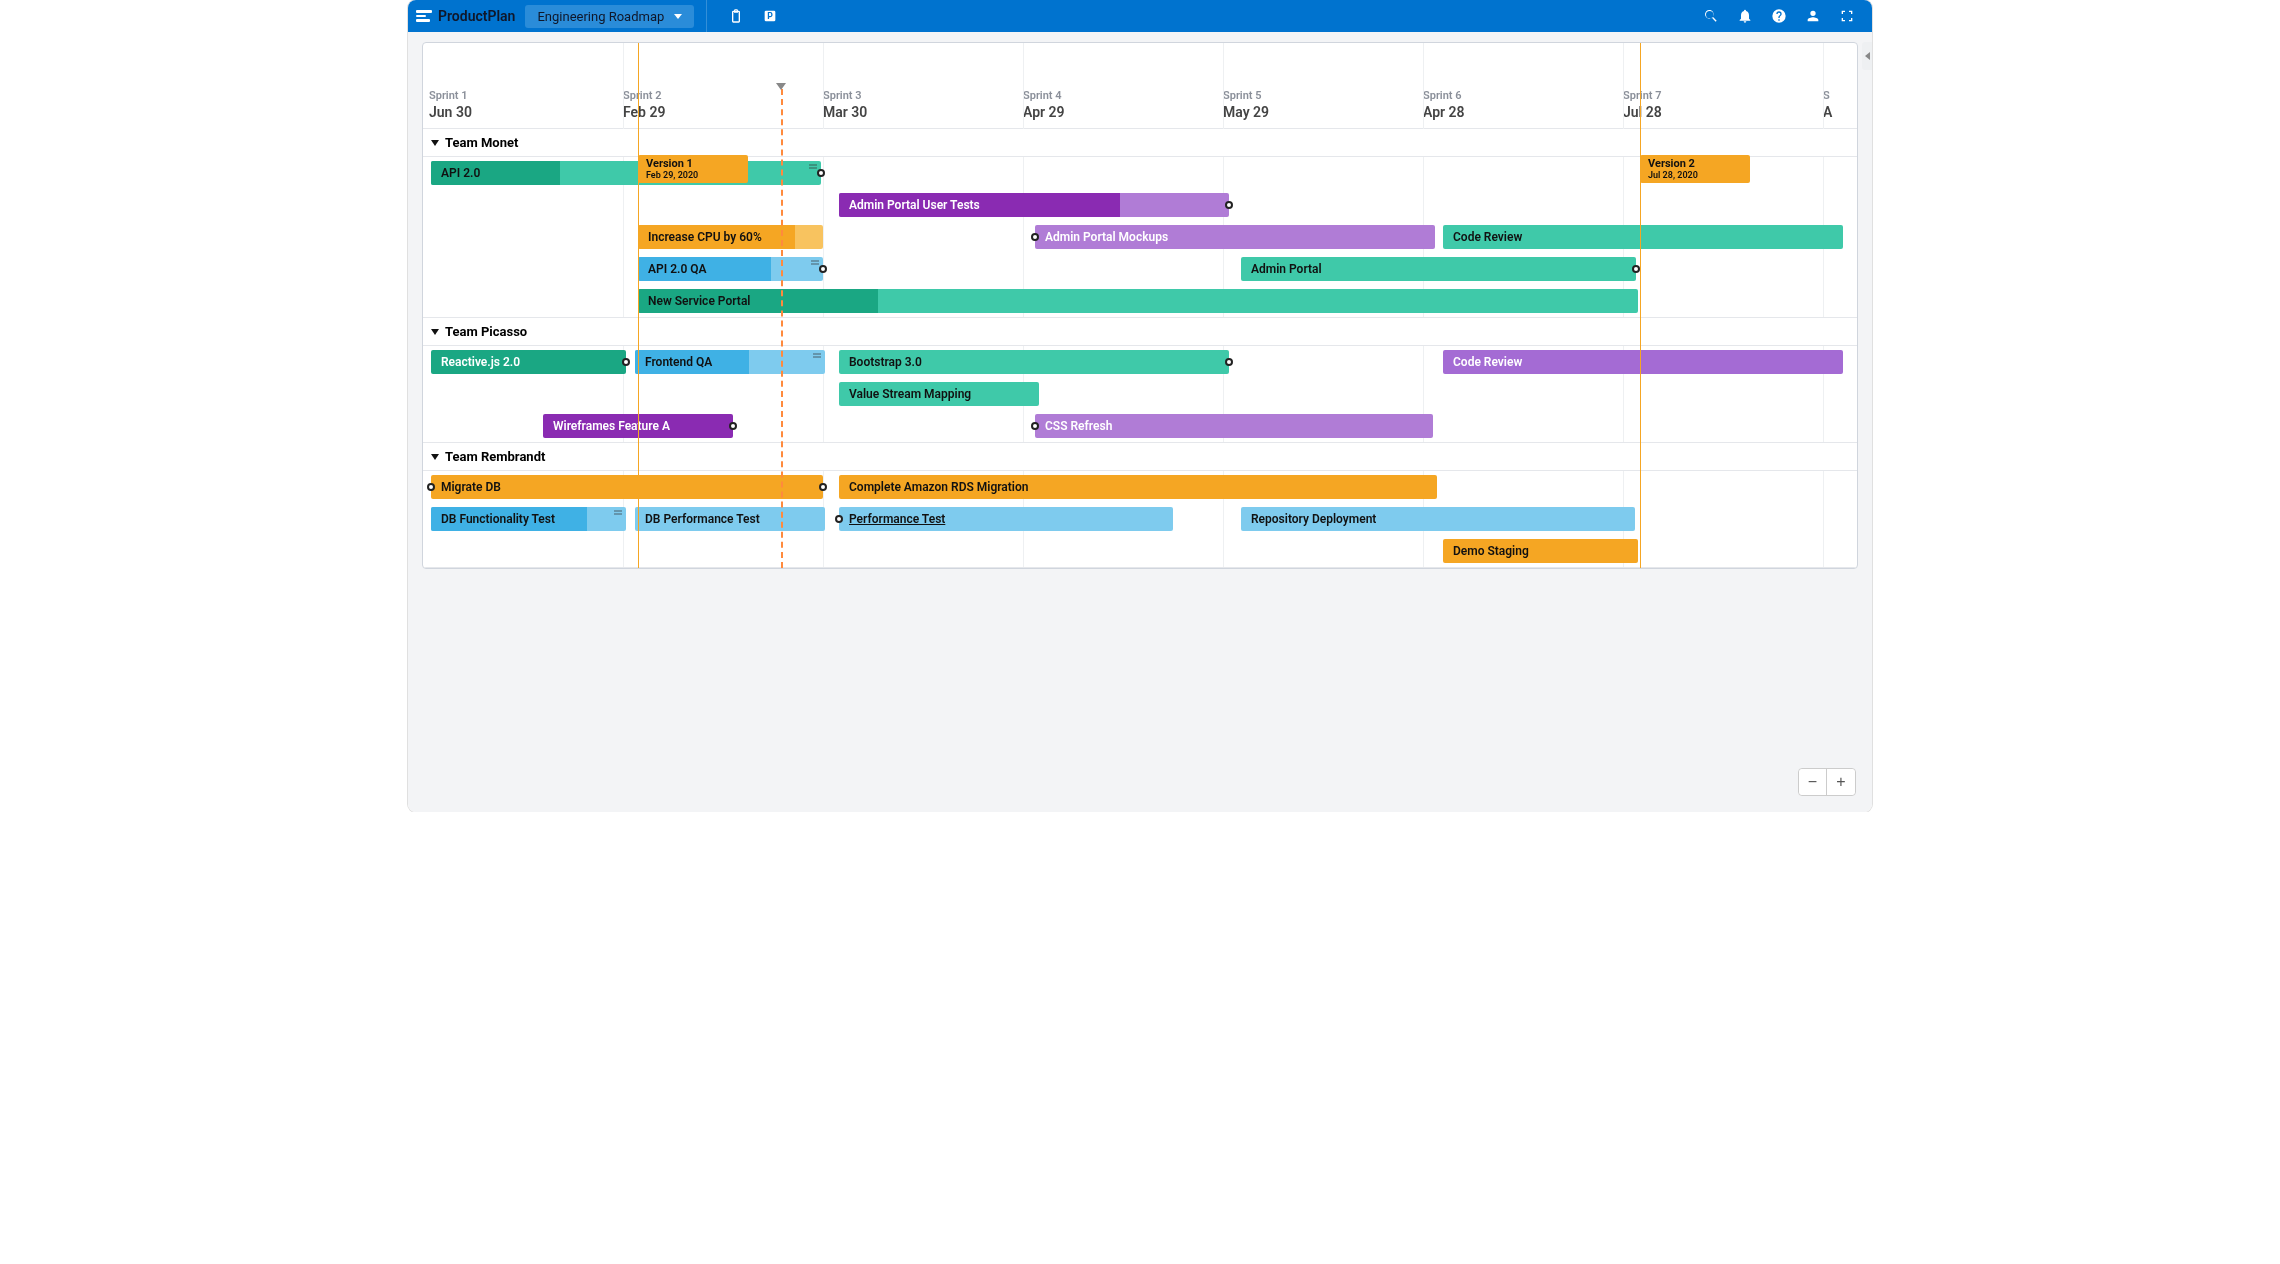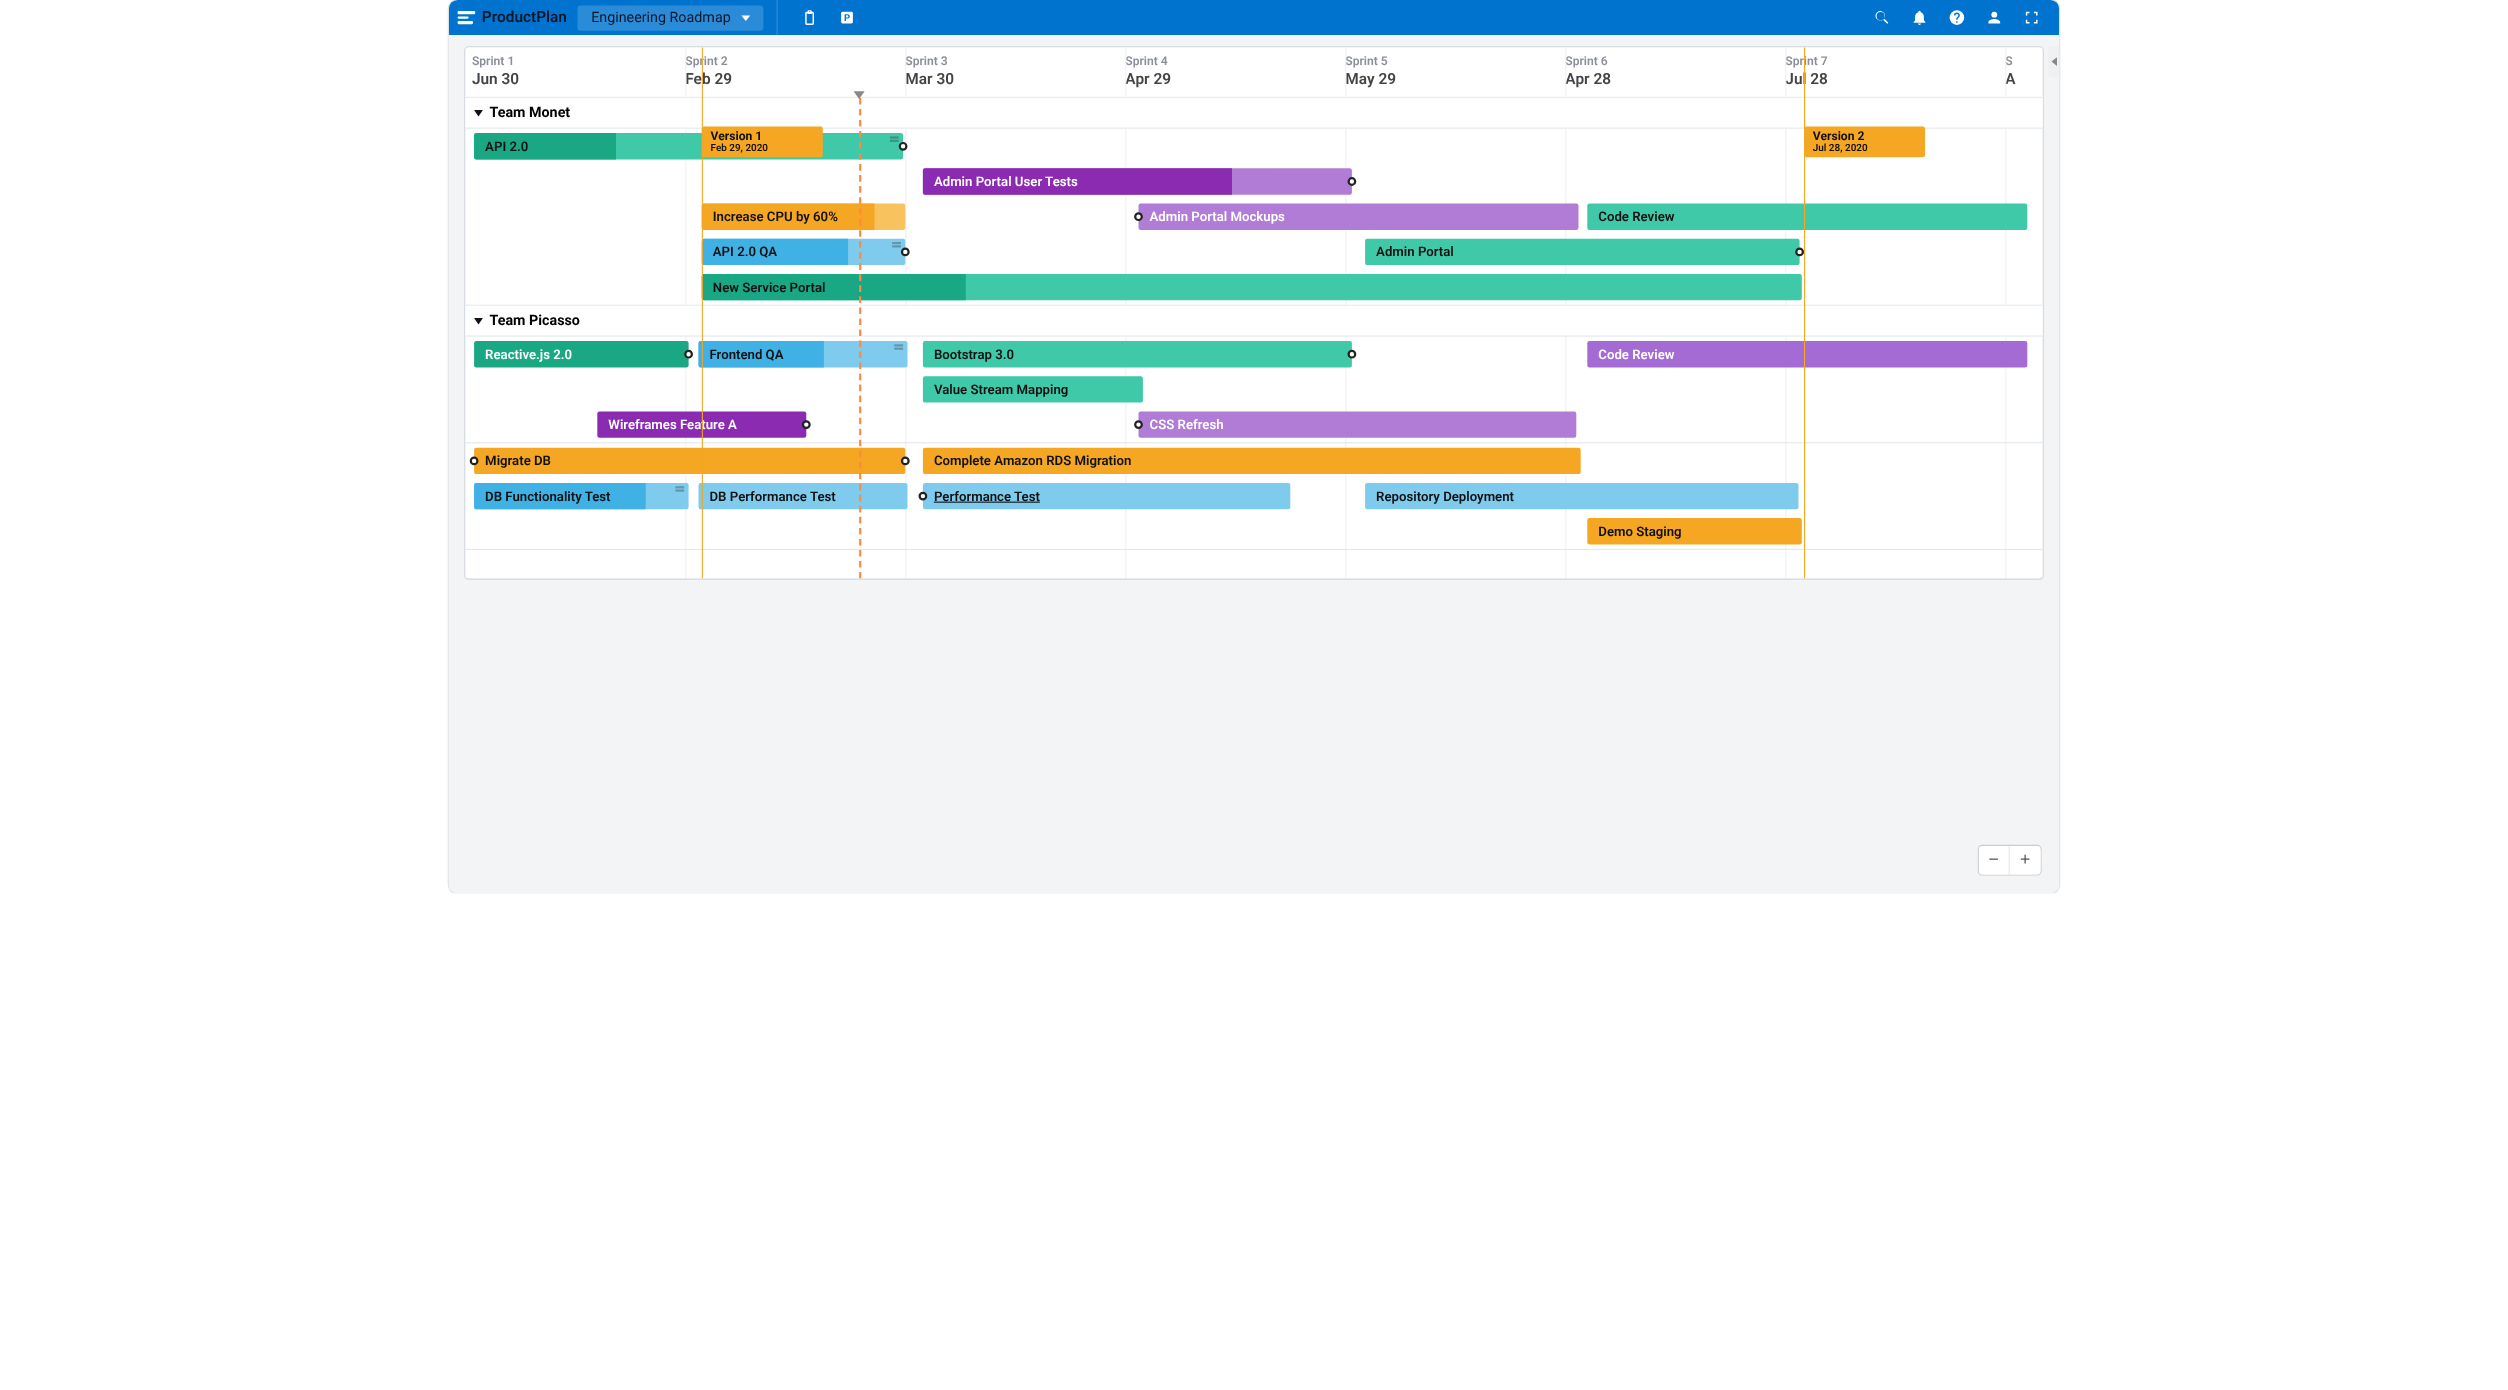--- a/index.html
+++ b/index.html
@@ -14,21 +14,21 @@
 .logo-icon span:nth-child(1){ width: 16px;} .logo-icon span:nth-child(2){ width: 10px;} .logo-icon span:nth-child(3){ width: 14px;}
 .dropdown { background: #2a8cd9; border-radius: 3px; padding: 4px 12px; font-size: 13px; display: flex; align-items: center; gap: 10px; cursor: pointer; }
 .caret-down { width: 0; height: 0; border-left: 4px solid transparent; border-right: 4px solid transparent; border-top: 5px solid #fff; }
 .vdiv { width: 1px; height: 32px; background: rgba(255,255,255,0.2); margin: 0 12px; }
 .topbar-icon { width: 18px; height: 18px; display: flex; align-items: center; justify-content: center; margin: 0 8px; cursor: pointer; }
 .spacer { flex: 1; }
 
 
 .timeline-wrap { position: relative; padding: 10px 14px 0 14px; background: #f3f4f6; height: calc(100% - 32px); }
 .timeline { position: relative; background: #fff; border: 1px solid #d0d5dd; border-radius: 4px; overflow: hidden; }
-.header-row { display: flex; height: 46px; border-bottom: 1px solid #e5e7eb; position: relative; }
+.header-row { display: flex; height: 46px; border-bottom: 1px solid #e5e7eb; position: relative; margin-top: 40px; }
 .header-cell { width: 200px; flex: 0 0 200px; padding: 6px 0; }
 .sprint-label { font-size: 11px; color: #8a8f99; font-weight: 600; }
 .sprint-date { font-size: 14px; color: #444; font-weight: 600; margin-top: 2px; }
 .header-cell.first { padding-left: 6px; }
 
 .lanes { position: relative; }
 .lane-group { border-bottom: 1px solid #e5e7eb; }
 .lane-header { height: 28px; display: flex; align-items: center; padding: 0 8px; font-weight: 700; font-size: 13px; border-bottom: 1px solid #e5e7eb; background: #fff; }
 .chev { width: 0; height: 0; border-left: 4px solid transparent; border-right: 4px solid transparent; border-top: 6px solid #111; margin-right: 6px; }
 .rows { position: relative; }
@@ -283,20 +283,24 @@
                   <span class="link-dot right"></span>
                 </div>
                 <div class="bar white-text" style="left: 612px; width: 398px; background: rgb(176, 124, 214);">
                   <span class="label">CSS Refresh</span>
                   <span class="link-dot left"></span>
                 </div>
               </div>
             </div>
           </div>
           <div class="lane-group">
+            <div class="lane-header">
+              <span class="chev"></span>
+              <span>Team Rembrandt</span>
+            </div>
             <div class="rows" style="position: relative;">
               <div class="row">
                 <div class="bar" style="left: 8px; width: 392px; background: rgb(245, 166, 35);">
                   <span class="label">Migrate DB</span>
                   <span class="link-dot left"></span>
                   <span class="link-dot right"></span>
                 </div>
                 <div class="bar" style="left: 416px; width: 598px; background: rgb(245, 166, 35);">
                   <span class="label">Complete Amazon RDS Migration</span>
                 </div>

